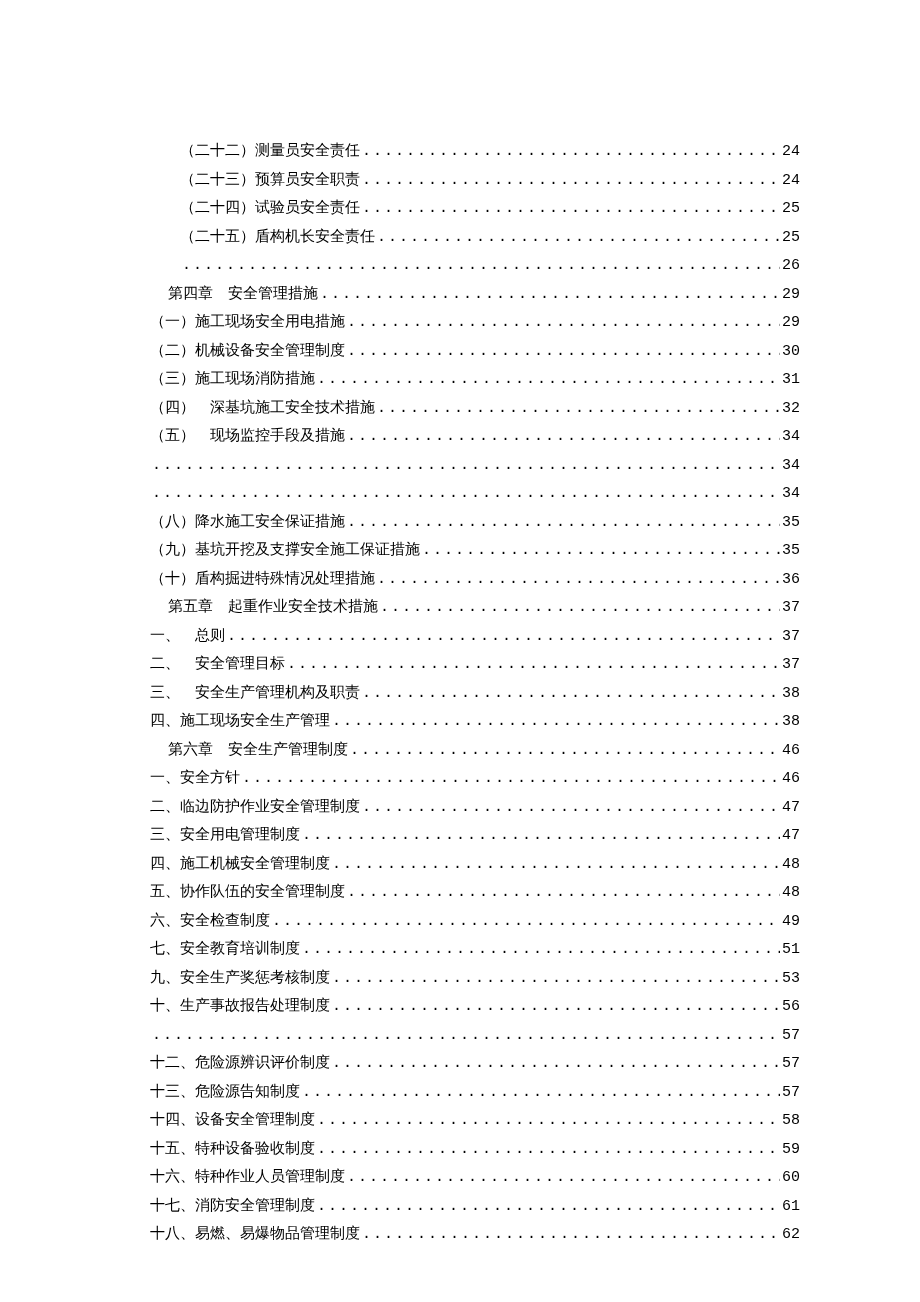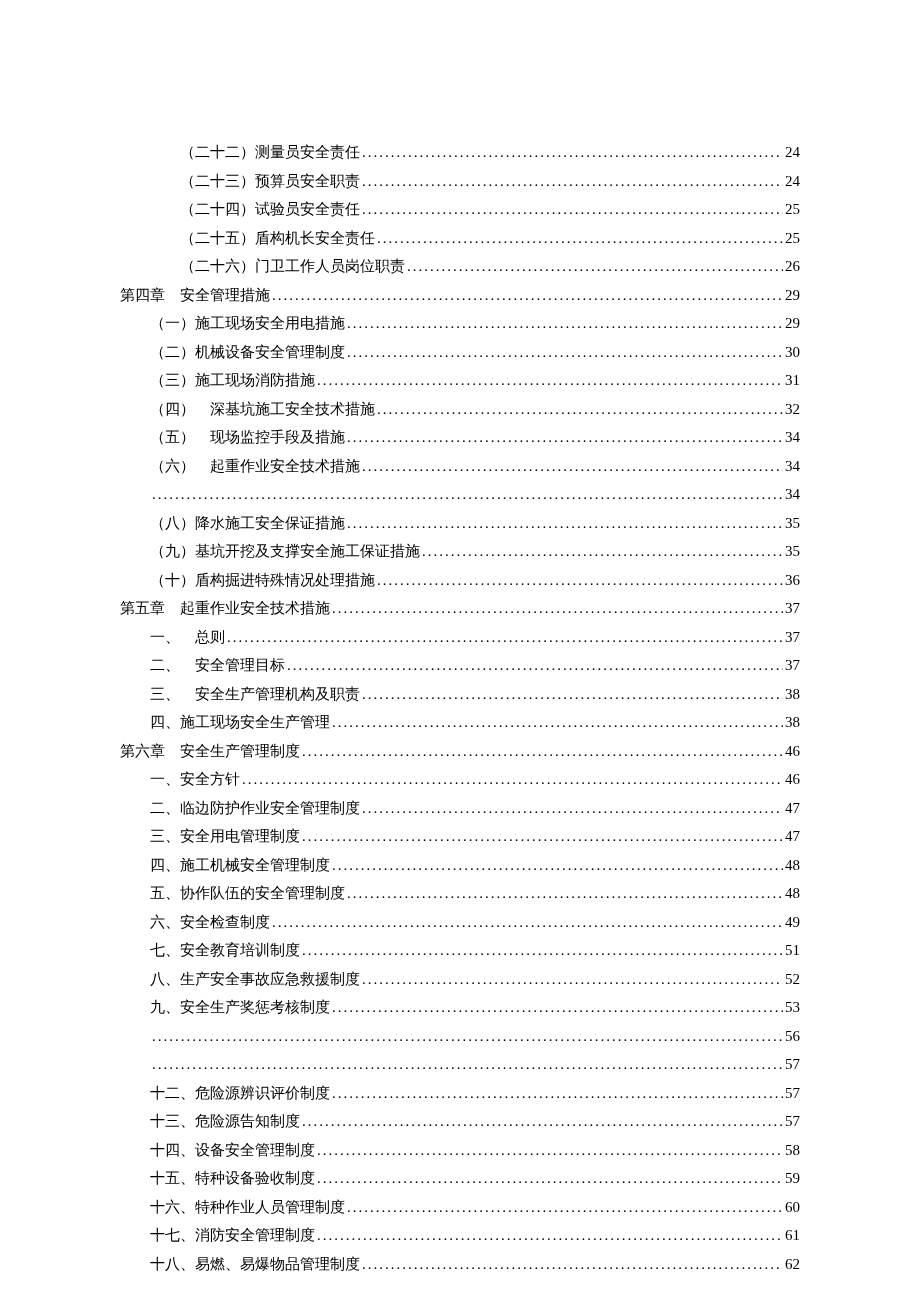--- a/index.html
+++ b/index.html
@@ -17,22 +17,23 @@
       font-size: 15px;
     }
     .toc-container {
       width: 100%;
     }
     .toc-entry {
       display: flex;
       align-items: center;
       line-height: 1.9;
       white-space: nowrap;
-    }
-    .indent-0 { padding-left: 0; }
+      font-family: Liberation Mono, monospace;
+    }
+    .indent-0 { padding-left: 0; margin-left: 48px; }
     .indent-1 { padding-left: 30px; }
     .indent-2 { padding-left: 60px; }
     .toc-label {
       flex-shrink: 0;
     }
     .toc-dots {
       flex: 1;
       overflow: hidden;
       letter-spacing: 2px;
       position: relative;
@@ -66,21 +67,20 @@
       <span class="toc-label">（二十四）试验员安全责任</span>
       <span class="toc-dots"></span>
       <span class="toc-page">25</span>
     </div>
     <div class="toc-entry indent-2">
       <span class="toc-label">（二十五）盾构机长安全责任</span>
       <span class="toc-dots"></span>
       <span class="toc-page">25</span>
     </div>
     <div class="toc-entry indent-2">
-      <span class="toc-label">（二十六）门卫工作人员岗位职责</span>
       <span class="toc-dots"></span>
       <span class="toc-page">26</span>
     </div>
     <div class="toc-entry indent-0">
       <span class="toc-label">第四章　安全管理措施</span>
       <span class="toc-dots"></span>
       <span class="toc-page">29</span>
     </div>
     <div class="toc-entry indent-1">
       <span class="toc-label">（一）施工现场安全用电措施</span>
@@ -101,21 +101,20 @@
       <span class="toc-label">（四）　深基坑施工安全技术措施</span>
       <span class="toc-dots"></span>
       <span class="toc-page">32</span>
     </div>
     <div class="toc-entry indent-1">
       <span class="toc-label">（五）　现场监控手段及措施</span>
       <span class="toc-dots"></span>
       <span class="toc-page">34</span>
     </div>
     <div class="toc-entry indent-1">
-      <span class="toc-label">（六）　起重作业安全技术措施</span>
       <span class="toc-dots"></span>
       <span class="toc-page">34</span>
     </div>
     <div class="toc-entry indent-1">
       <span class="toc-dots"></span>
       <span class="toc-page">34</span>
     </div>
     <div class="toc-entry indent-1">
       <span class="toc-label">（八）降水施工安全保证措施</span>
       <span class="toc-dots"></span>
@@ -190,30 +189,26 @@
       <span class="toc-label">六、安全检查制度</span>
       <span class="toc-dots"></span>
       <span class="toc-page">49</span>
     </div>
     <div class="toc-entry indent-1">
       <span class="toc-label">七、安全教育培训制度</span>
       <span class="toc-dots"></span>
       <span class="toc-page">51</span>
     </div>
     <div class="toc-entry indent-1">
-      <span class="toc-label">八、生产安全事故应急救援制度</span>
-      <span class="toc-dots"></span>
-      <span class="toc-page">52</span>
-    </div>
-    <div class="toc-entry indent-1">
       <span class="toc-label">九、安全生产奖惩考核制度</span>
       <span class="toc-dots"></span>
       <span class="toc-page">53</span>
     </div>
     <div class="toc-entry indent-1">
+      <span class="toc-label">十、生产事故报告处理制度</span>
       <span class="toc-dots"></span>
       <span class="toc-page">56</span>
     </div>
     <div class="toc-entry indent-1">
       <span class="toc-dots"></span>
       <span class="toc-page">57</span>
     </div>
     <div class="toc-entry indent-1">
       <span class="toc-label">十二、危险源辨识评价制度</span>
       <span class="toc-dots"></span>

